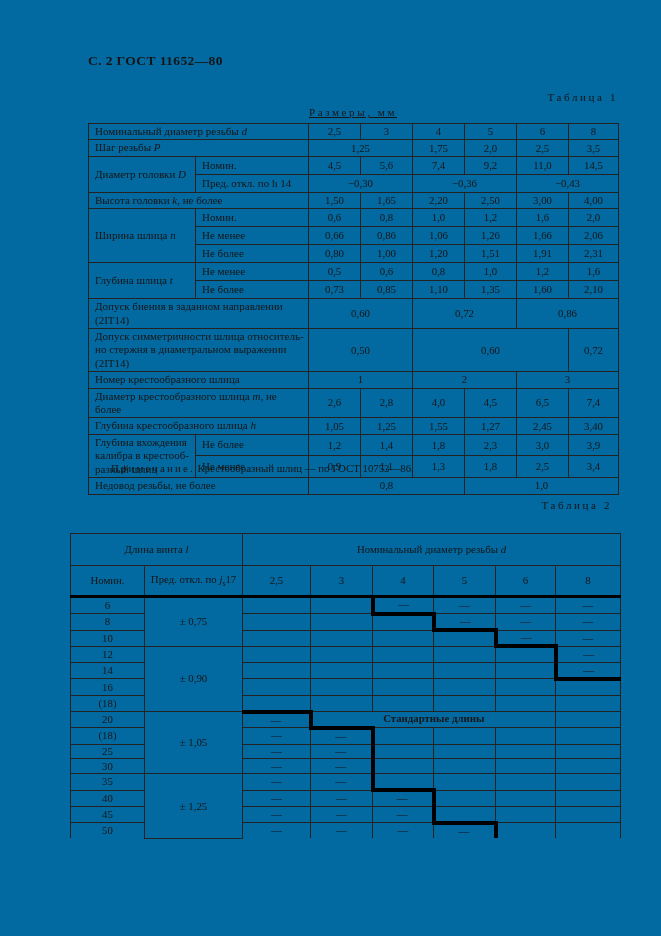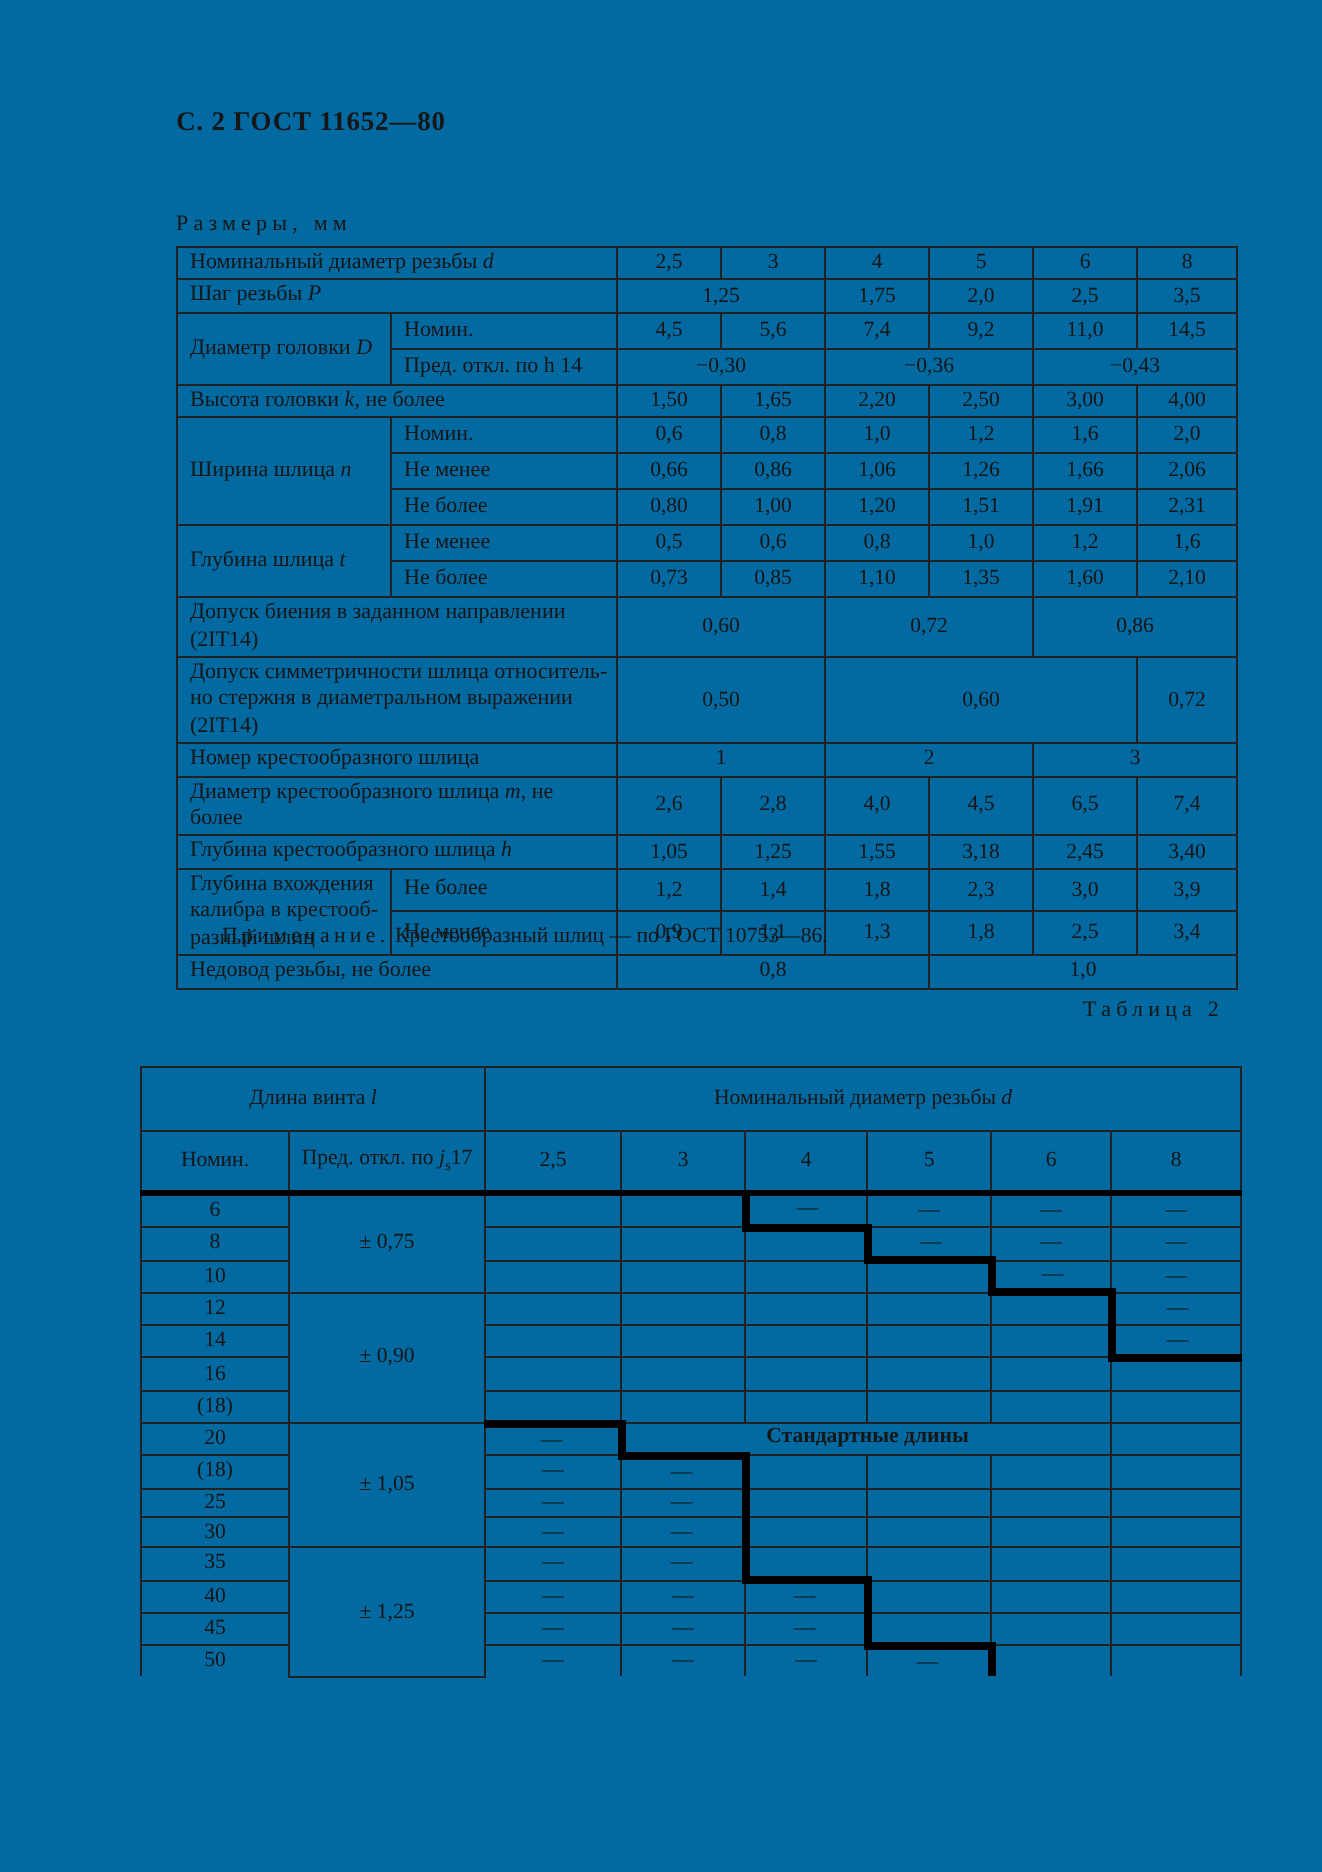--- a/index.html
+++ b/index.html
@@ -2,21 +2,21 @@
 <html><head>
 <meta charset="utf-8">
 <style>
   html,body{margin:0;padding:0;background:#e8e8e8;}
   .page{position:relative;width:661px;height:936px;background:#0369a1;margin:0 auto;
         font-family:"Liberation Serif","DejaVu Serif",serif;color:#161616;overflow:hidden;}
   .hdr{position:absolute;left:88px;top:53px;font-size:13.5px;font-weight:bold;letter-spacing:.4px;}
   .cap{position:absolute;font-size:11px;letter-spacing:2.6px;text-align:right;}
   .cap1{left:88px;top:91px;width:530px;}
   .cap2{left:70px;top:499px;width:542px;}
-  .units{position:absolute;font-size:11px;text-align:left;}
+  .units{position:absolute;font-size:11px;text-align:center;text-decoration:underline;}
   .units1{left:88px;top:106px;width:530px;letter-spacing:2.6px;}
   .units2{left:70px;top:514px;width:550px;letter-spacing:.5px;}
   table{border-collapse:collapse;table-layout:fixed;position:absolute;}
   td{border:1px solid #222;vertical-align:middle;font-size:10.8px;padding:0;line-height:1.22;
      overflow:hidden;}
   i{font-style:italic;}
   sub{font-size:7.5px;}
   
   #t1{left:88px;top:123px;width:530px;}
   #t1 .lbl{font-size:11px;text-align:left;padding:1px 3px 1px 6px;white-space:pre-line;}
@@ -40,20 +40,21 @@
   .note2{left:111px;top:849px;}
   .nlbl{letter-spacing:2.2px;}
 </style>
 </head>
 <body>
 
 <div class="page">
 
   <div class="hdr">С. 2 ГОСТ 11652—80</div>
 
+  <div class="cap cap1">Таблица 1</div>
   <div class="units units1">Размеры, мм</div>
 
   <table id="t1">
     <colgroup>
       <col style="width:107px">
         <col style="width:113px">
       <col style="width:52px">
         <col style="width:52px">
         <col style="width:52px">
       <col style="width:52px">
@@ -178,21 +179,21 @@
           <td class="c">4,0</td>
           <td class="c">4,5</td>
           <td class="c">6,5</td>
           <td class="c">7,4</td>
         </tr>
         <tr>
           <td class="lbl" colspan="2">Глубина крестообразного шлица <i>h</i></td>
           <td class="c">1,05</td>
           <td class="c">1,25</td>
           <td class="c">1,55</td>
-          <td class="c">3,18</td>
+          <td class="c">1,27</td>
           <td class="c">2,45</td>
           <td class="c">3,40</td>
         </tr>
         <tr>
           <td class="lbl" rowspan="2">Глубина вхождения
 калибра в крестооб-
 разный шлиц</td>
           <td class="sub">Не более</td>
           <td class="c">1,2</td>
           <td class="c">1,4</td>

